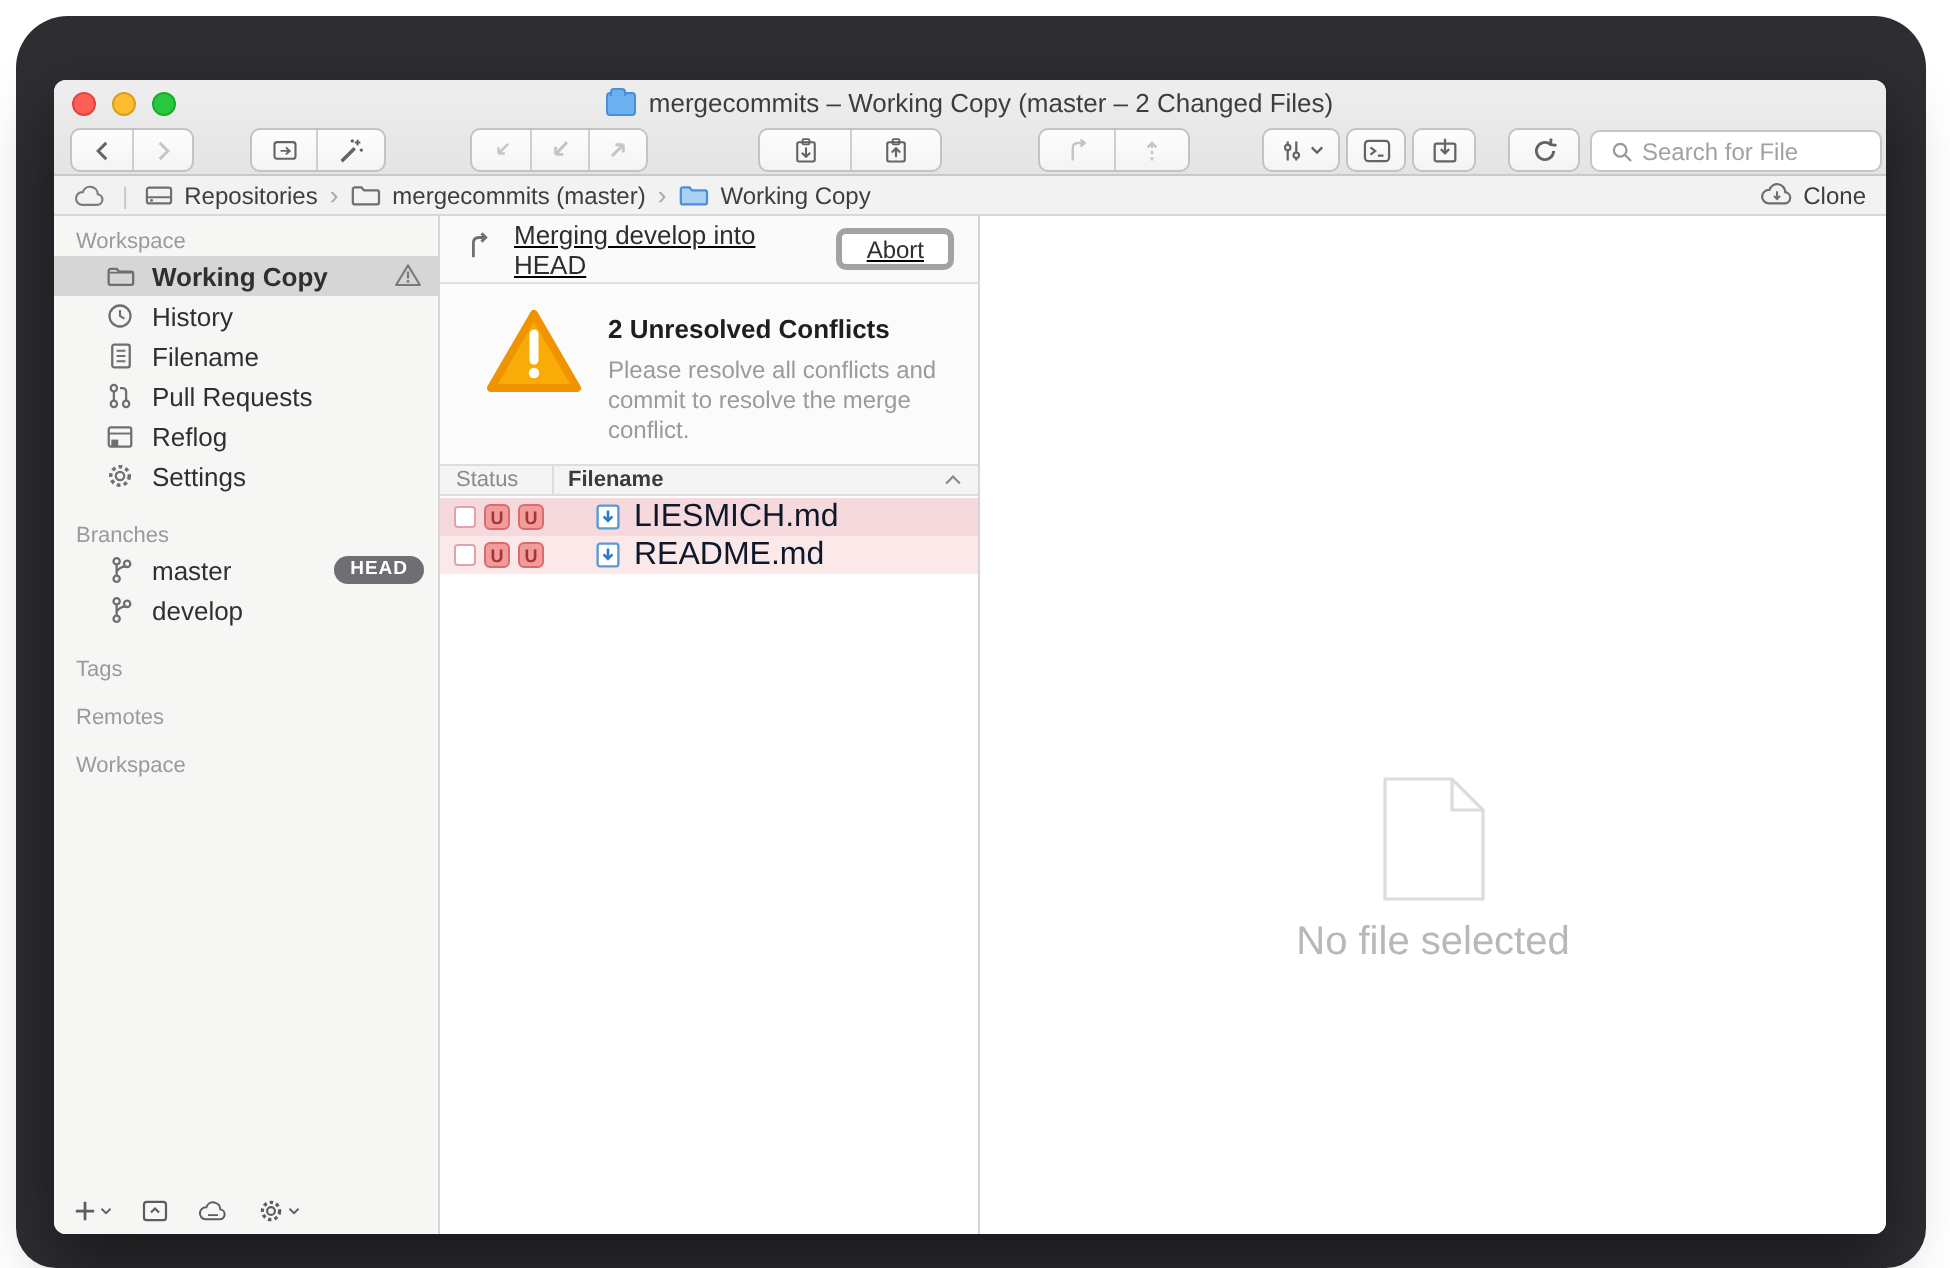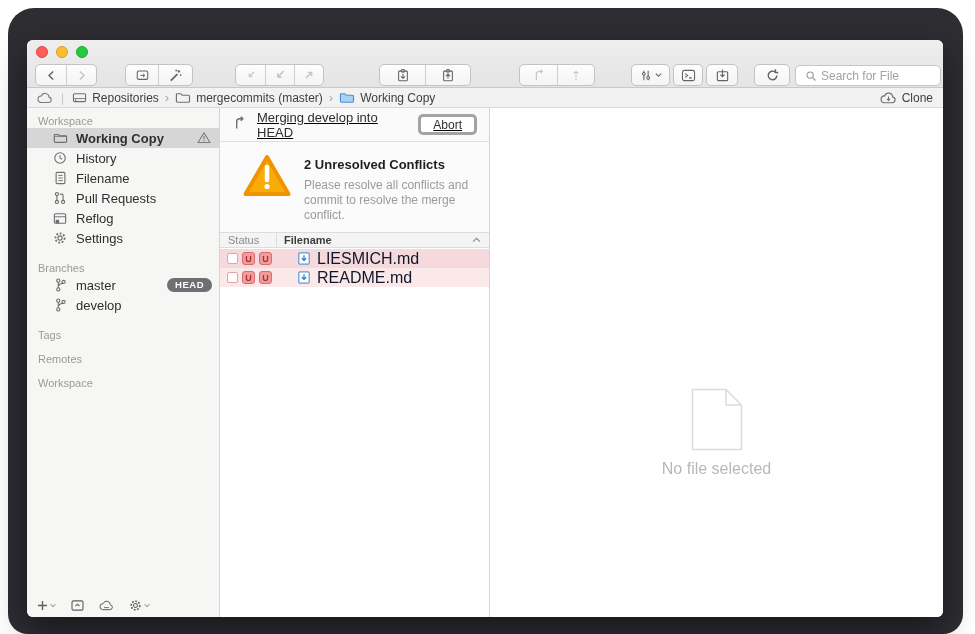--- a/index.html
+++ b/index.html
@@ -42,21 +42,21 @@
   .searchfield input::placeholder { color:#a2a2a2; }
 
   
   .breadcrumb { position:absolute; left:0; top:48px; width:916px; height:20px; background:#f2f2f2;
                 border-bottom:1px solid #d8d8d8; display:flex; align-items:center;
                 font-size:12px; color:#3e3e3e; padding:0 10px; gap:6px; }
   .crumb { display:flex; align-items:center; gap:5px; cursor:default; }
   .crumbsep { color:#a8a8a8; font-size:13px; }
   .vbar { color:#c9c9c9; margin:0 2px; }
   .spacer { flex:1; }
-  .clone { display:flex; align-items:center; gap:5px; color:#3e3e3e; }
+  .clone { display:flex; gap:5px; color:#3e3e3e; }
 
   
   .content { position:absolute; left:0; top:68px; width:916px; height:509px; display:flex; }
   .sidebar { width:193px; height:100%; background:#f6f6f4; border-right:1px solid #d5d5d5;
              position:relative; flex:none; }
   .filepanel { width:270px; height:100%; background:#fff; border-right:1px solid #d5d5d5;
                position:relative; flex:none; }
   .detail { flex:1; background:#fff; position:relative; }
 
   
@@ -102,34 +102,38 @@
          margin-left:7px; flex:none; }
   .ubadge { width:13px; height:13px; margin-left:4px; background:#f19b9b; border:1px solid #d96c6c;
             border-radius:3px; color:#a63434; font-size:9px; font-weight:bold; display:flex;
             align-items:center; justify-content:center; flex:none; }
   .fname { font-size:16px; color:#0f172a; margin-left:7px; }
   .mdicon { margin-left:26px; flex:none; display:flex; }
 
   
   .emptydoc { position:absolute; left:50%; top:280px; transform:translateX(-50%); }
   .emptymsg { position:absolute; left:0; top:352px; width:100%; text-align:center;
-              font-size:16px; color:#b8b8b8; }
+              font-size:20px; color:#b8b8b8; }
 </style>
 </head>
 <body>
 
 <div class="backdrop"></div>
 
 <div class="window">
 
   <div class="chrome">
     <div class="lights">
       <div class="light red"></div>
       <div class="light yellow"></div>
       <div class="light green"></div>
+    </div>
+    <div class="titlewrap">
+      <span class="minifolder"></span>
+      <span class="title">mergecommits – Working Copy (master – 2 Changed Files)</span>
     </div>
 
     <div class="toolbar">
 
       <div class="tbgroup" style="left:8px;">
         <div class="tbbtn" style="width:30px;">
           <svg width="13" height="13" viewBox="0 0 16 16">
               <path d="M10 3 L5 8 L10 13" fill="none" stroke="currentColor" stroke-width="1.8"></path>
             </svg>
         </div>

